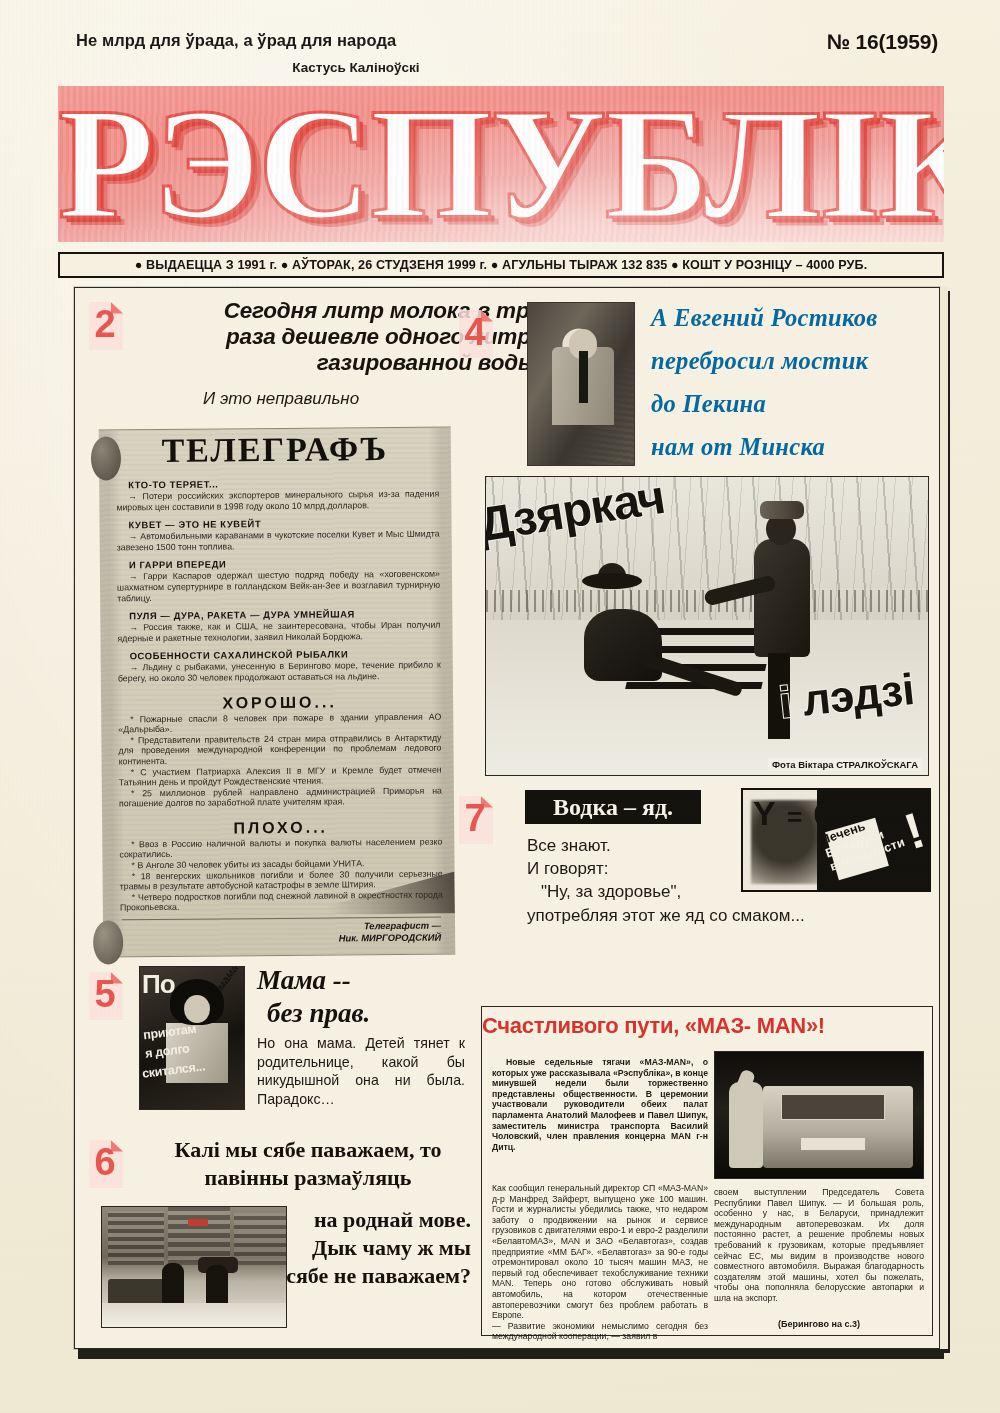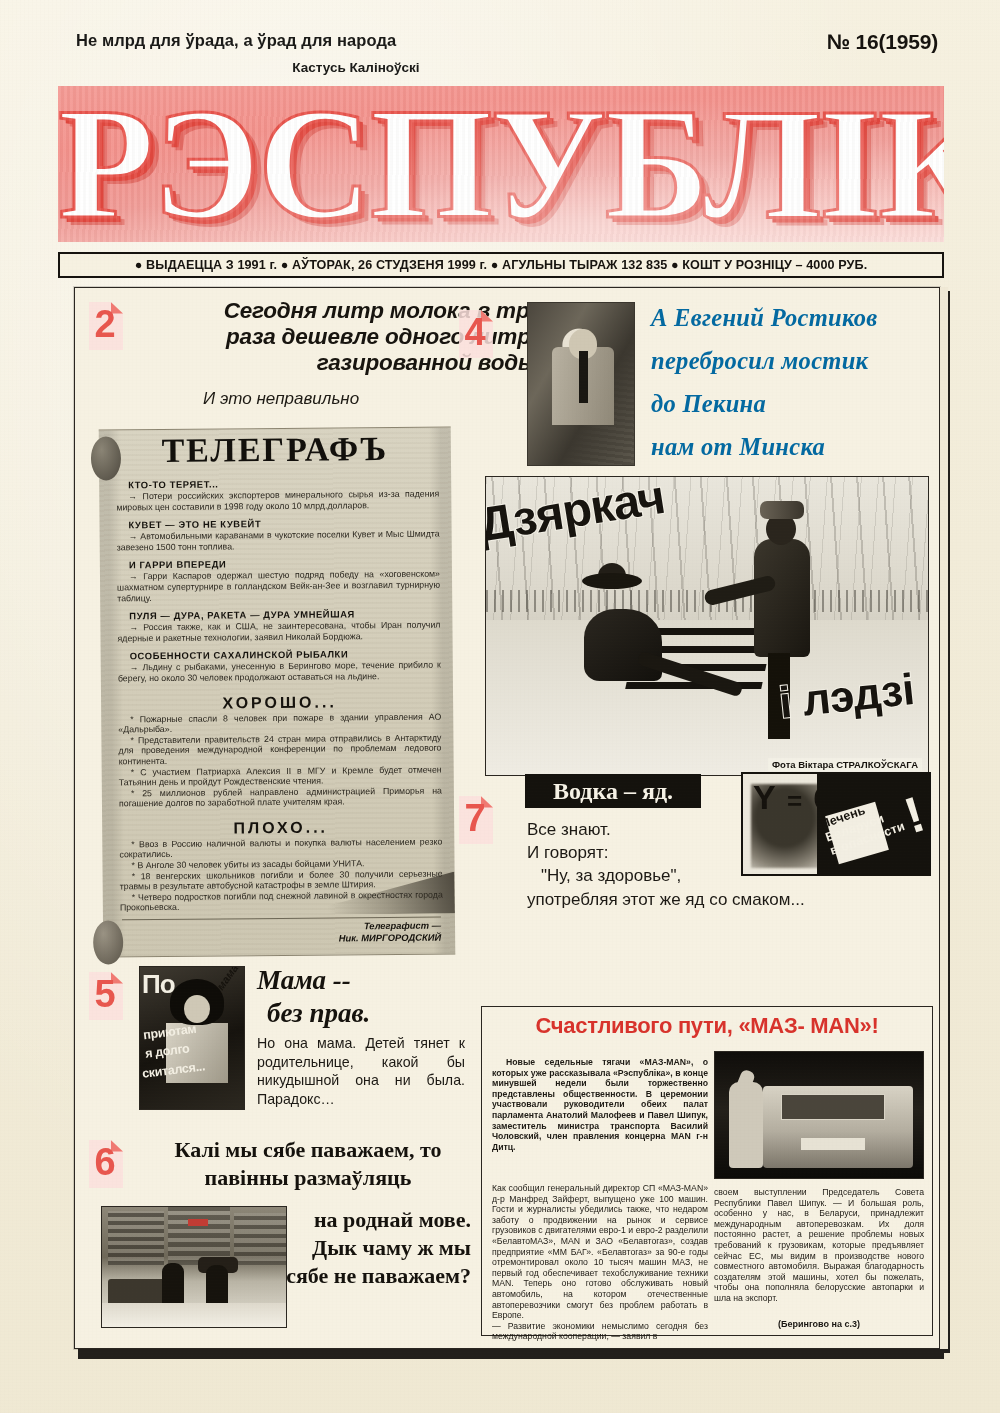--- a/index.html
+++ b/index.html
@@ -195,21 +195,21 @@
     paint-order: stroke fill;
   }
   .bp-word.w1 { left:-8px; top:6px; font-size:48px; transform:rotate(-9deg); letter-spacing:-1px;}
   .bp-word.w2 { right:14px; bottom:54px; font-size:44px; transform:rotate(-6deg); letter-spacing:-.5px;}
   .bp-credit {
     position:absolute; right:6px; bottom:4px;
     font-size:9.5px; font-weight:bold; color:#15120d;
     background:rgba(244,241,231,.82); padding:1px 4px;
   }
   
-  .vodka { position:absolute; left:410px; top:484px; width:444px; height:156px; }
+  .vodka { position:absolute; left:410px; top:500px; width:444px; height:156px; }
   .vodka-label {
     position:absolute; left:40px; top:2px; width:176px; height:34px;
     background:#14120d; color:#f6f2e6;
     display:flex; align-items:center; justify-content:center;
     font-family:"Liberation Serif", serif; font-weight:bold; font-size:24px; letter-spacing:0px;
   }
   .vodka-text {
     position:absolute; left:42px; top:46px; width:290px;
     font-size:17px; line-height:23px; color:#1c1914;
   }
@@ -299,21 +299,21 @@
     position:absolute; right:2px; top:70px; width:190px;
     font-family:"Liberation Serif", serif; font-weight:bold;
     font-size:22px; line-height:28px; color:#15120d; text-align:right;
   }
   
   .maz {
     position:absolute; left:406px; top:718px; width:452px; height:330px;
     border:1.5px solid #2a2620; background:#f6f1e2;
   }
   .maz-title {
-    position:absolute; left:0; right:0; top:6px; text-align:center;
+    position:absolute; left:0; right:0; top:6px; 
     font-family:"Liberation Sans", sans-serif; font-weight:bold;
     font-size:22px; color:#d8332c; letter-spacing:-.3px;
   }
   .maz-c1 {
     position:absolute; left:10px; top:38px; width:216px;
     font-size:8.7px; line-height:10.6px; color:#1e1b15; text-align:justify;margin-top:12px;
   }
   .maz-c1 .lead-p { font-weight:bold; text-indent:14px; }
   .maz-photo {
     position:absolute; right:8px; top:44px; width:210px; height:128px;

